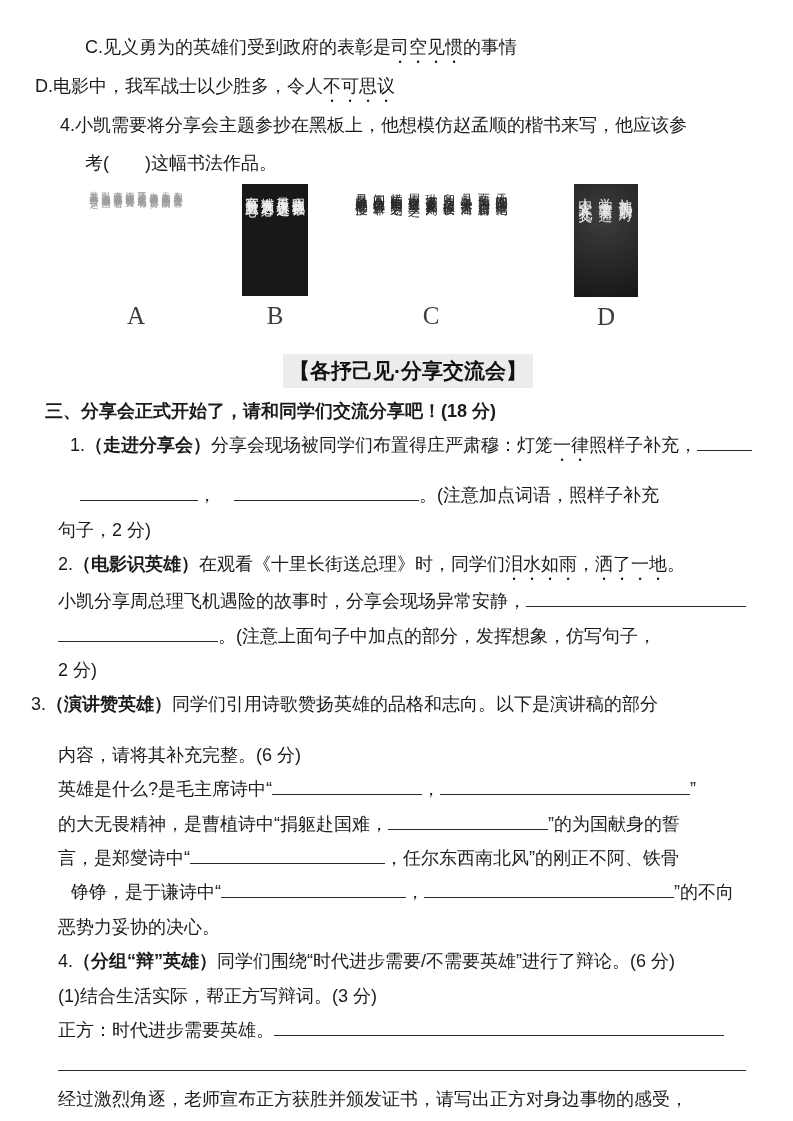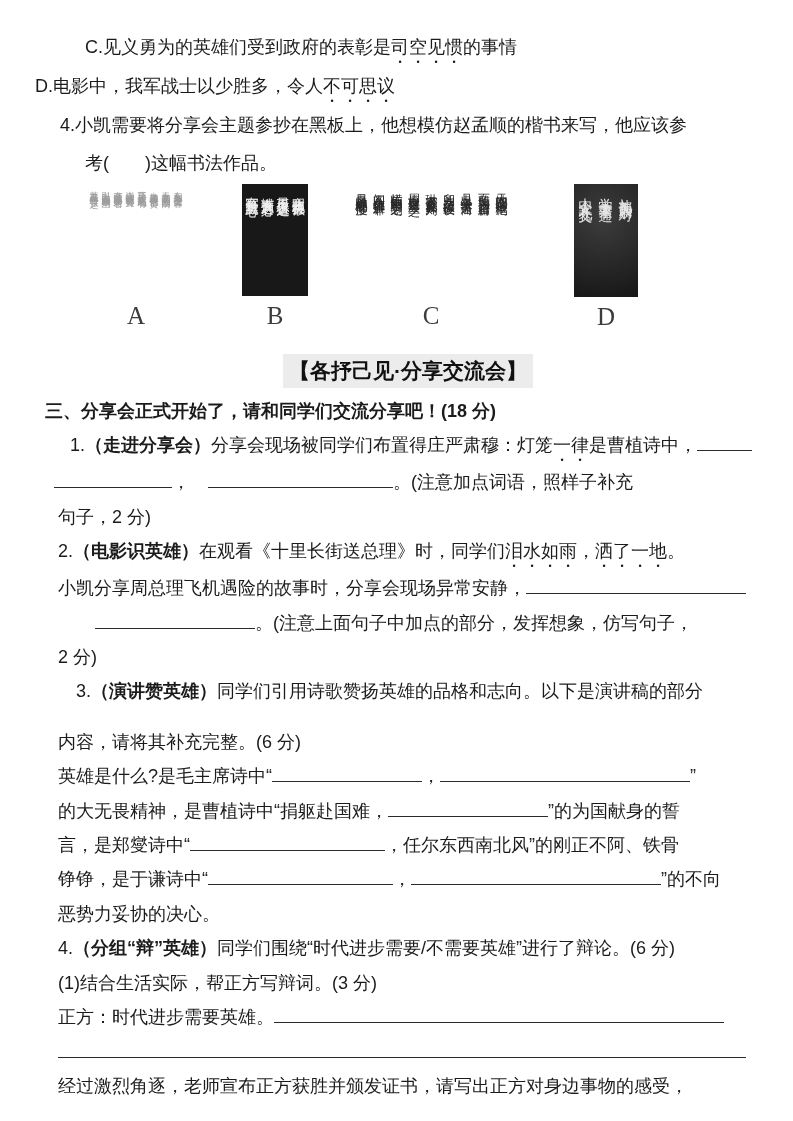--- a/index.html
+++ b/index.html
@@ -114,33 +114,33 @@
       <div class="callig-label">D</div>
     </div>
   </div>
 
   <div class="header-wrap">
     <span class="section-header">【各抒己见·分享交流会】</span>
   </div>
 
   <div id="body-lines" class="block body">
       <div class="line" style="padding-left: 45px;"><span class="b">三、分享会正式开始了，请和同学们交流分享吧！(18 分)</span></div>
-      <div class="line" style="padding-left: 70px;"><span>1.</span><span class="b">（走进分享会）</span><span>分享会现场被同学们布置得庄严肃穆：灯笼</span><span class="dots">一律</span><span>是曹植诗中，</span><span class="blank" style="width: 55px;"></span></div>
-      <div class="line" style="padding-left: 54px;"><span class="blank" style="width: 118px;"></span><span>，　</span><span class="blank" style="width: 185px;"></span><span>。(注意加点词语，照样子补充</span></div>
+      <div class="line" style="padding-left: 70px;"><span>1.</span><span class="b">（走进分享会）</span><span>分享会现场被同学们布置得庄严肃穆：灯笼</span><span class="dots">一律</span><span>照样子补充，</span><span class="blank" style="width: 55px;"></span></div>
+      <div class="line" style="padding-left: 80px; margin-top: 13px;"><span class="blank" style="width: 118px;"></span><span>，　</span><span class="blank" style="width: 185px;"></span><span>。(注意加点词语，照样子补充</span></div>
       <div class="line" style="padding-left: 58px;"><span>句子，2 分)</span></div>
       <div class="line" style="padding-left: 58px;"><span>2.</span><span class="b">（电影识英雄）</span><span>在观看《十里长街送总理》时，同学们</span><span class="dots">泪水如雨</span><span>，</span><span class="dots">洒了一地</span><span>。</span></div>
       <div class="line" style="padding-left: 58px;"><span>小凯分享周总理飞机遇险的故事时，分享会现场异常安静，</span><span class="blank" style="width: 220px;"></span></div>
-      <div class="line" style="padding-left: 58px; margin-left: 37px;"><span class="blank" style="width: 160px;"></span><span>。(注意上面句子中加点的部分，发挥想象，仿写句子，</span></div>
+      <div class="line" style="padding-left: 58px;"><span class="blank" style="width: 160px;"></span><span>。(注意上面句子中加点的部分，发挥想象，仿写句子，</span></div>
       <div class="line" style="padding-left: 58px;"><span>2 分)</span></div>
-      <div class="line" style="padding-left: 76px;"><span>3.</span><span class="b">（演讲赞英雄）</span><span>同学们引用诗歌赞扬英雄的品格和志向。以下是演讲稿的部分</span></div>
+      <div class="line" style="padding-left: 31px;"><span>3.</span><span class="b">（演讲赞英雄）</span><span>同学们引用诗歌赞扬英雄的品格和志向。以下是演讲稿的部分</span></div>
       <div class="line" style="padding-left: 58px; margin-top: 16px;"><span>内容，请将其补充完整。(6 分)</span></div>
       <div class="line" style="padding-left: 58px;"><span>英雄是什么?是毛主席诗中“</span><span class="blank" style="width: 150px;"></span><span>，</span><span class="blank" style="width: 250px;"></span><span>”</span></div>
       <div class="line" style="padding-left: 58px;"><span>的大无畏精神，是曹植诗中“捐躯赴国难，</span><span class="blank" style="width: 160px;"></span><span>”的为国献身的誓</span></div>
       <div class="line" style="padding-left: 58px;"><span>言，是郑燮诗中“</span><span class="blank" style="width: 195px;"></span><span>，任尔东西南北风”的刚正不阿、铁骨</span></div>
-      <div class="line" style="padding-left: 58px;"><span>铮铮，是于谦诗中“</span><span class="blank" style="width: 185px;"></span><span>，</span><span class="blank" style="width: 250px;"></span><span>”的不向</span></div>
+      <div class="line" style="padding-left: 58px; margin-left: 13px;"><span>铮铮，是于谦诗中“</span><span class="blank" style="width: 185px;"></span><span>，</span><span class="blank" style="width: 250px;"></span><span>”的不向</span></div>
       <div class="line" style="padding-left: 58px;"><span>恶势力妥协的决心。</span></div>
       <div class="line" style="padding-left: 58px;"><span>4.</span><span class="b">（分组“辩”英雄）</span><span>同学们围绕“时代进步需要/不需要英雄”进行了辩论。(6 分)</span></div>
       <div class="line" style="padding-left: 58px;"><span>(1)结合生活实际，帮正方写辩词。(3 分)</span></div>
       <div class="line" style="padding-left: 58px;"><span>正方：时代进步需要英雄。</span><span class="blank" style="width: 450px;"></span></div>
       <div class="line" style="padding-left: 58px;"><span class="blank" style="width: 688px;"></span></div>
       <div class="line" style="padding-left: 58px;"><span>经过激烈角逐，老师宣布正方获胜并颁发证书，请写出正方对身边事物的感受，</span></div>
     </div>
 
 </div>
 

